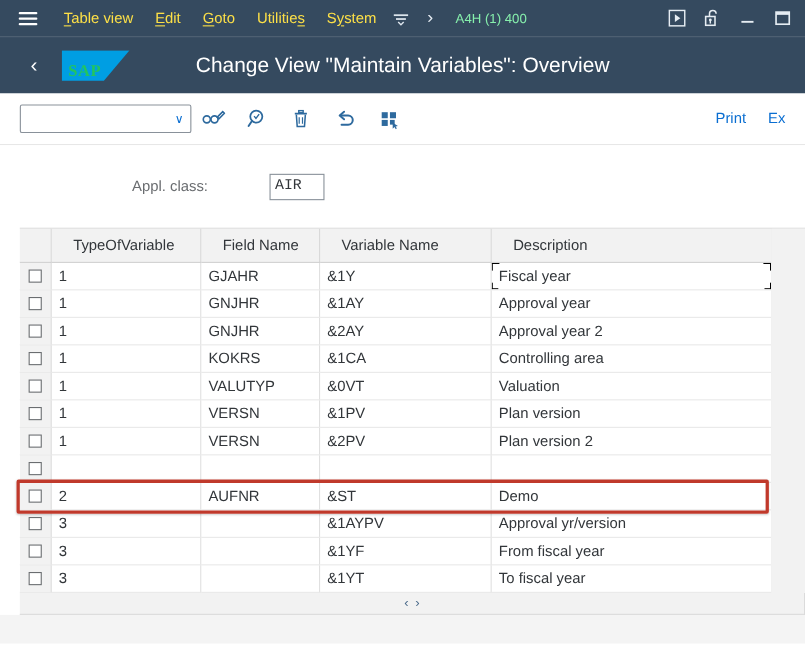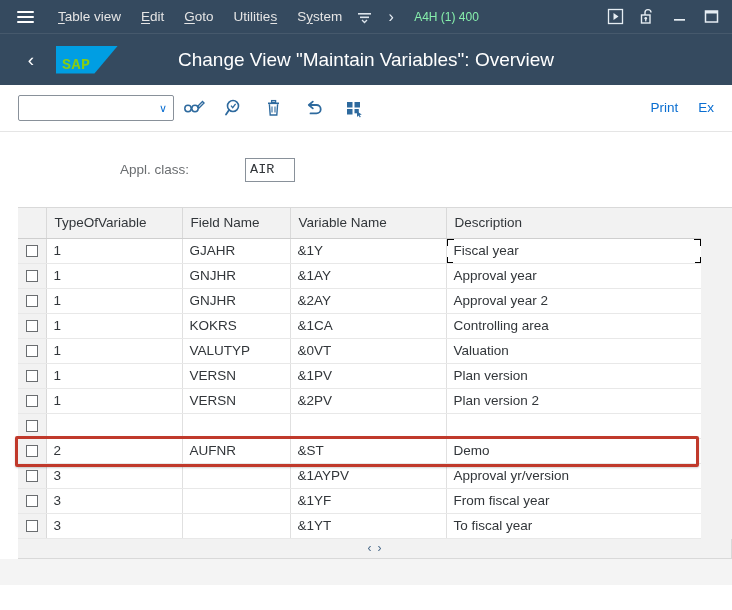--- a/index.html
+++ b/index.html
@@ -31,21 +31,21 @@
   .hamburger span {
     display: block; width: 17px; height: 2px;
     background: #ffffff; border-radius: 1px;
   }
   .menu-item {
     padding: 0 10px;
     height: 33px;
     line-height: 33px;
     white-space: nowrap;
     cursor: pointer;
-    color: #e5e5e5;
+    color: #fde047;
   }
   .menu-item u { text-decoration: underline; text-underline-offset: 2px; }
   .menu-icon-more {
     width: 24px; height: 33px;
     display: flex; align-items: center; justify-content: center;
     cursor: pointer;
   }
   .menu-chevron {
     width: 30px; height: 33px;
     display: flex; align-items: center; justify-content: center;
@@ -83,26 +83,26 @@
     display: flex; align-items: center;
   }
   .sap-logo .shape {
     position: absolute; left: 0; top: 0;
     width: 62px; height: 28px;
     background: #009ee3;
     clip-path: polygon(0 0, 100% 0, 62% 100%, 0 100%);
   }
   .sap-logo .txt {
     position: relative;
-    color: #84cc16;
+    color: #22c55e;
     font-weight: bold;
     font-size: 15px;
     letter-spacing: 0.5px;
     padding-left: 6px;
-    font-family: Liberation Mono, monospace;
+    font-family: Liberation Serif, serif;
     margin-top: 12px;
   }
   .shell-title {
     margin-left: 60px;
     color: #ffffff;
     font-size: 19px;
     white-space: nowrap;
   }
 
   
@@ -175,21 +175,21 @@
   table.grid { border-collapse: collapse; width: 714px; table-layout: fixed; }
   table.grid th {
     height: 30px;
     background: #f2f2f2;
     border-right: 1px solid #d9d9d9;
     border-bottom: 1px solid #cfcfcf;
     font-weight: normal;
     font-size: 13.5px;
     color: #32363a;
     text-align: left;
-    padding-left: 8px;
+    padding-left: 20px;
   }
   table.grid th.cbcol { width: 28px; padding: 0; }
   table.grid td {
     height: 25px;
     border-right: 1px solid #e0e0e0;
     border-bottom: 1px solid #e8e8e8;
     font-size: 13.5px;
     color: #32363a;
     padding-left: 7px;
     background: #ffffff;

